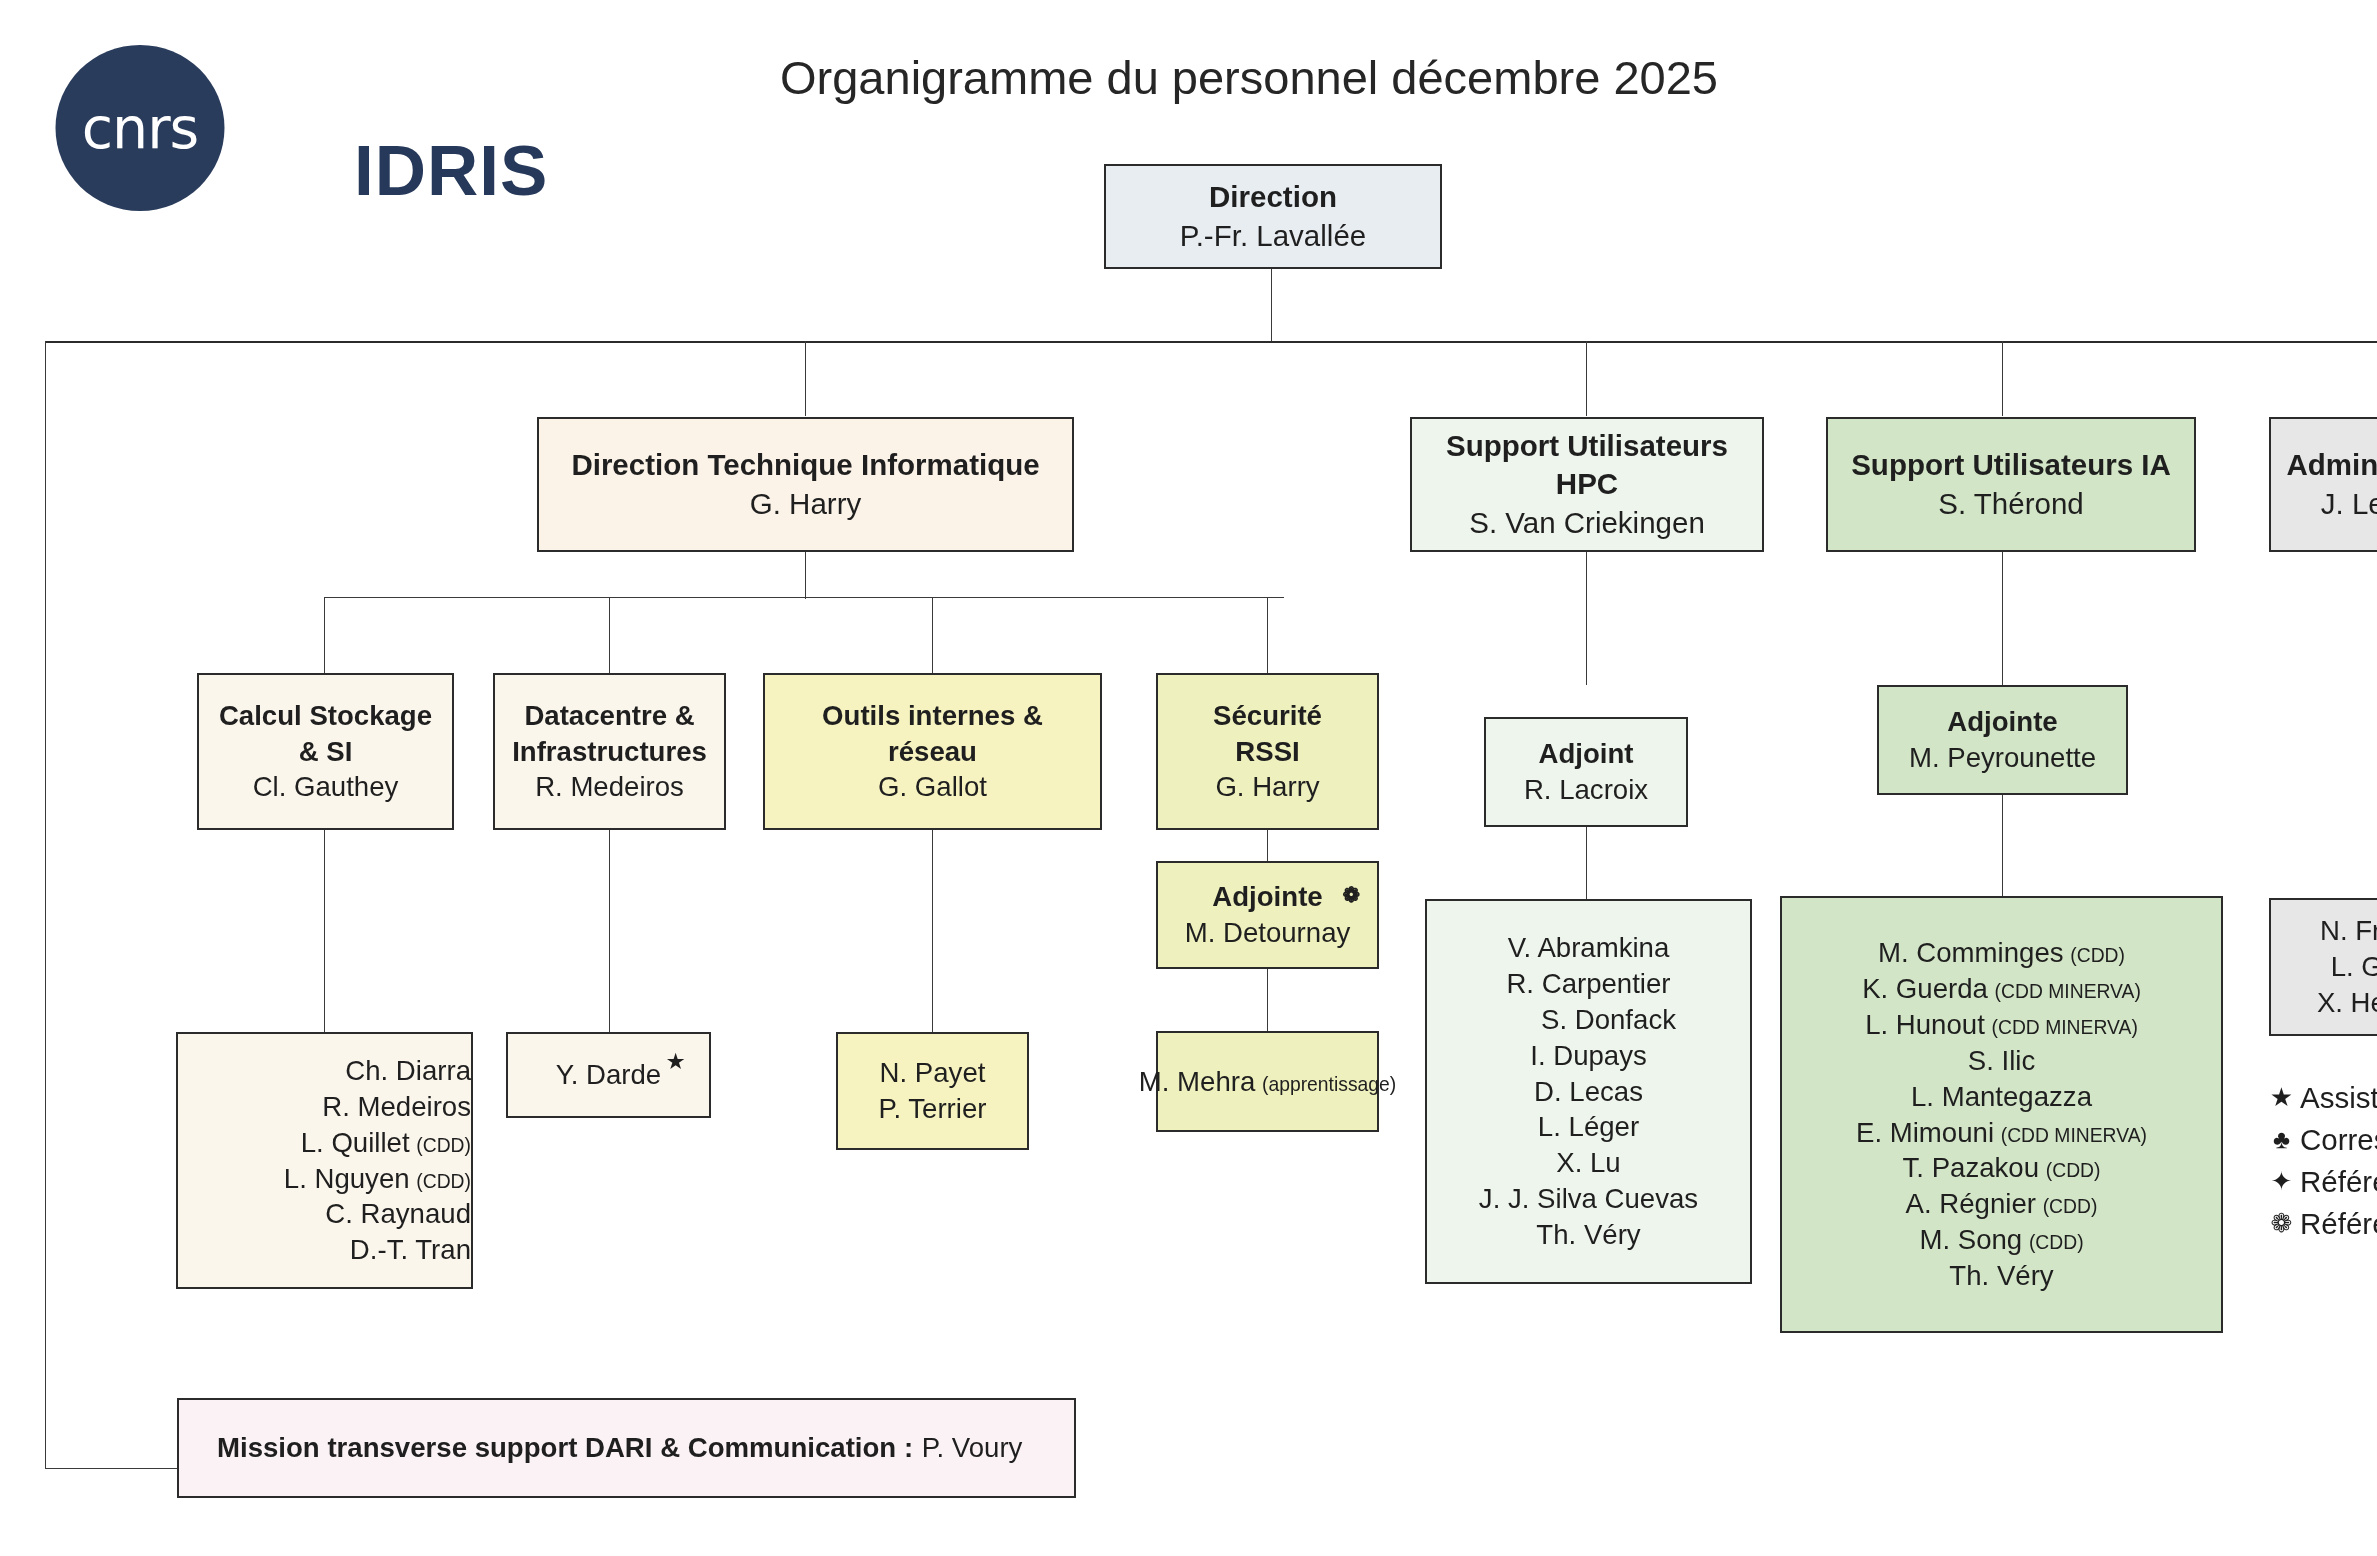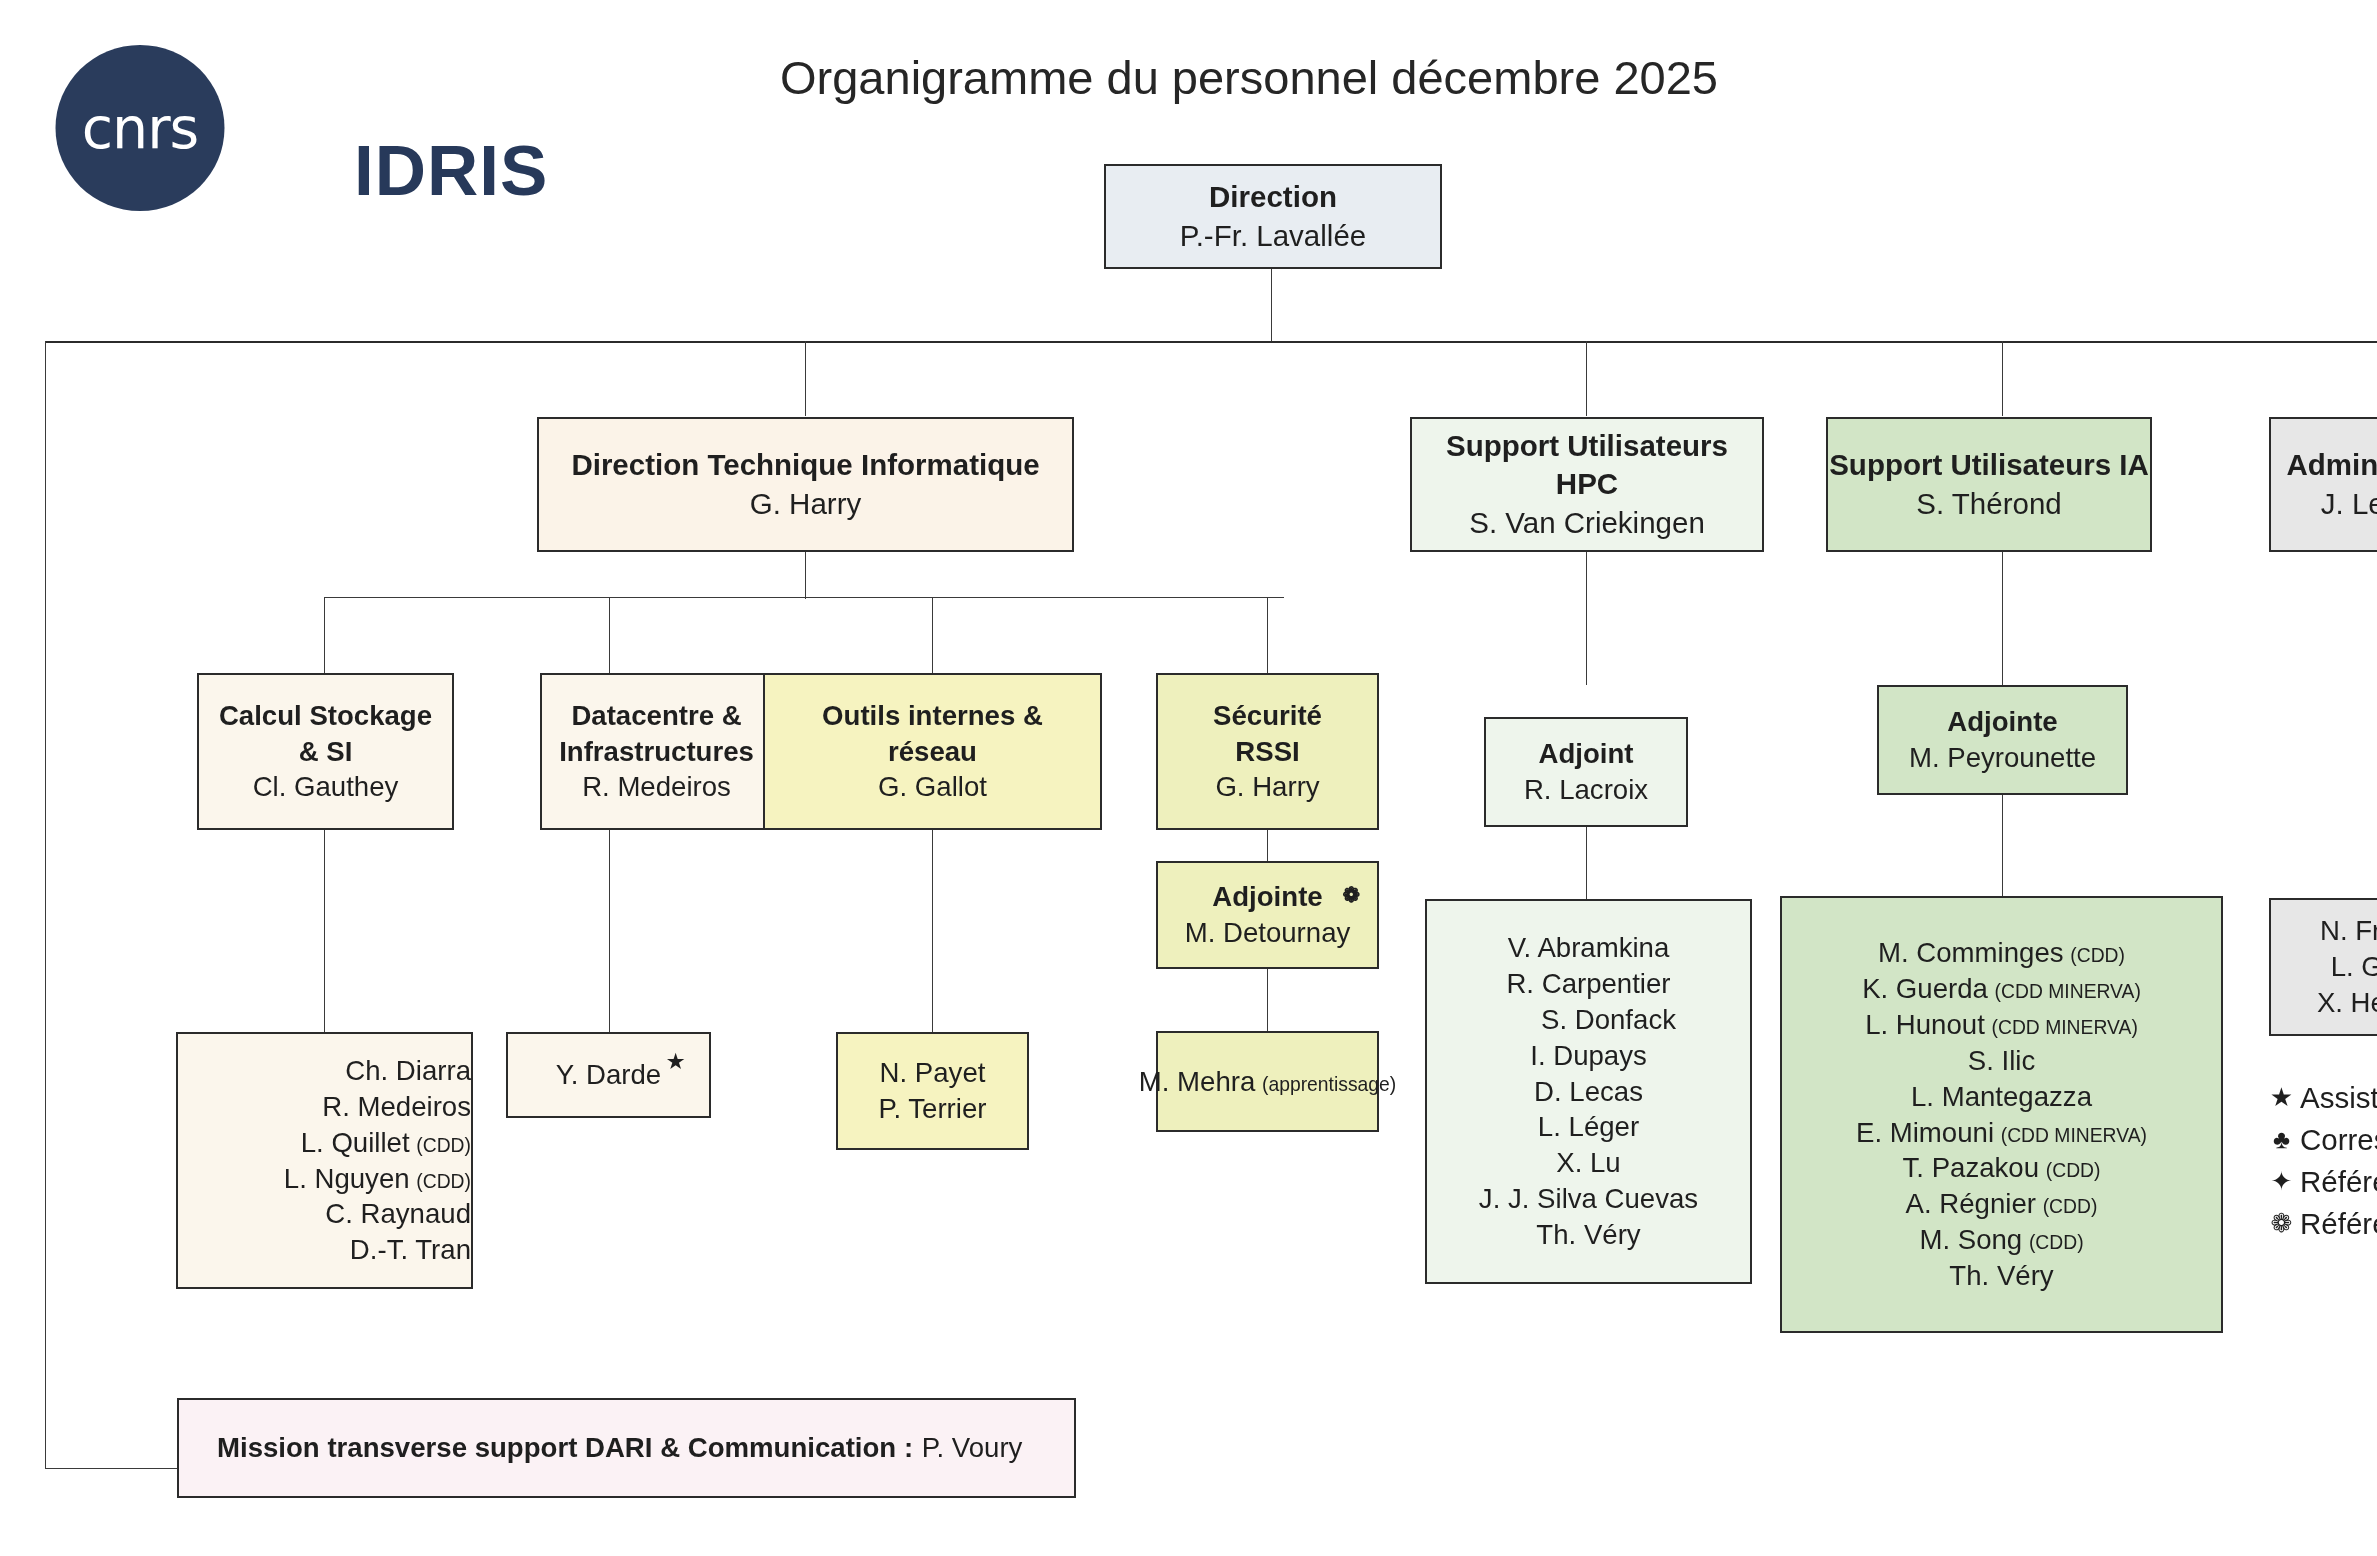--- a/index.html
+++ b/index.html
@@ -96,42 +96,42 @@
   <div class="node f-cream" style="left:537px;top:417px;width:537px;height:135px;font-size:29.5px;">
     <div class="ttl">Direction Technique Informatique</div>
     <div class="sub">G. Harry</div>
   </div>
 
   <div class="node f-mint" style="left:1410px;top:417px;width:354px;height:135px;font-size:29.5px;">
     <div class="ttl">Support Utilisateurs HPC</div>
     <div class="sub">S. Van Criekingen</div>
   </div>
 
-  <div class="node f-green" style="left:1826px;top:417px;width:326px;height:135px;font-size:29.5px;">
+  <div class="node f-green" style="left:1826px;top:417px;width:370px;height:135px;font-size:29.5px;">
     <div class="ttl">Support Utilisateurs IA</div>
     <div class="sub">S. Thérond</div>
   </div>
 
   <div class="node f-grey" style="left:2269px;top:417px;width:243px;height:135px;font-size:29.5px;position:absolute;">
     <div class="ttl">Administration</div>
     <div class="sub" style="position:relative;">
       <span>J. Legrand</span>
       
       
       
     </div>
   </div>
 
   <div class="node f-cream2" style="left:197px;top:673px;width:257px;height:157px;font-size:27.6px;">
     <div class="ttl">Calcul  Stockage</div>
     <div class="ttl">&amp; SI</div>
     <div class="sub">Cl. Gauthey</div>
   </div>
 
-  <div class="node f-cream2" style="left:493px;top:673px;width:233px;height:157px;font-size:27.6px;margin-left:47px;">
+  <div class="node f-cream2" style="left:493px;top:673px;width:233px;height:157px;font-size:27.6px;">
     <div class="ttl">Datacentre &amp;</div>
     <div class="ttl">Infrastructures</div>
     <div class="sub">R. Medeiros</div>
   </div>
 
   <div class="node f-yellow" style="left:763px;top:673px;width:339px;height:157px;font-size:27.6px;">
     <div class="ttl">Outils internes &amp;</div>
     <div class="ttl">réseau</div>
     <div class="sub">G. Gallot</div>
   </div>

